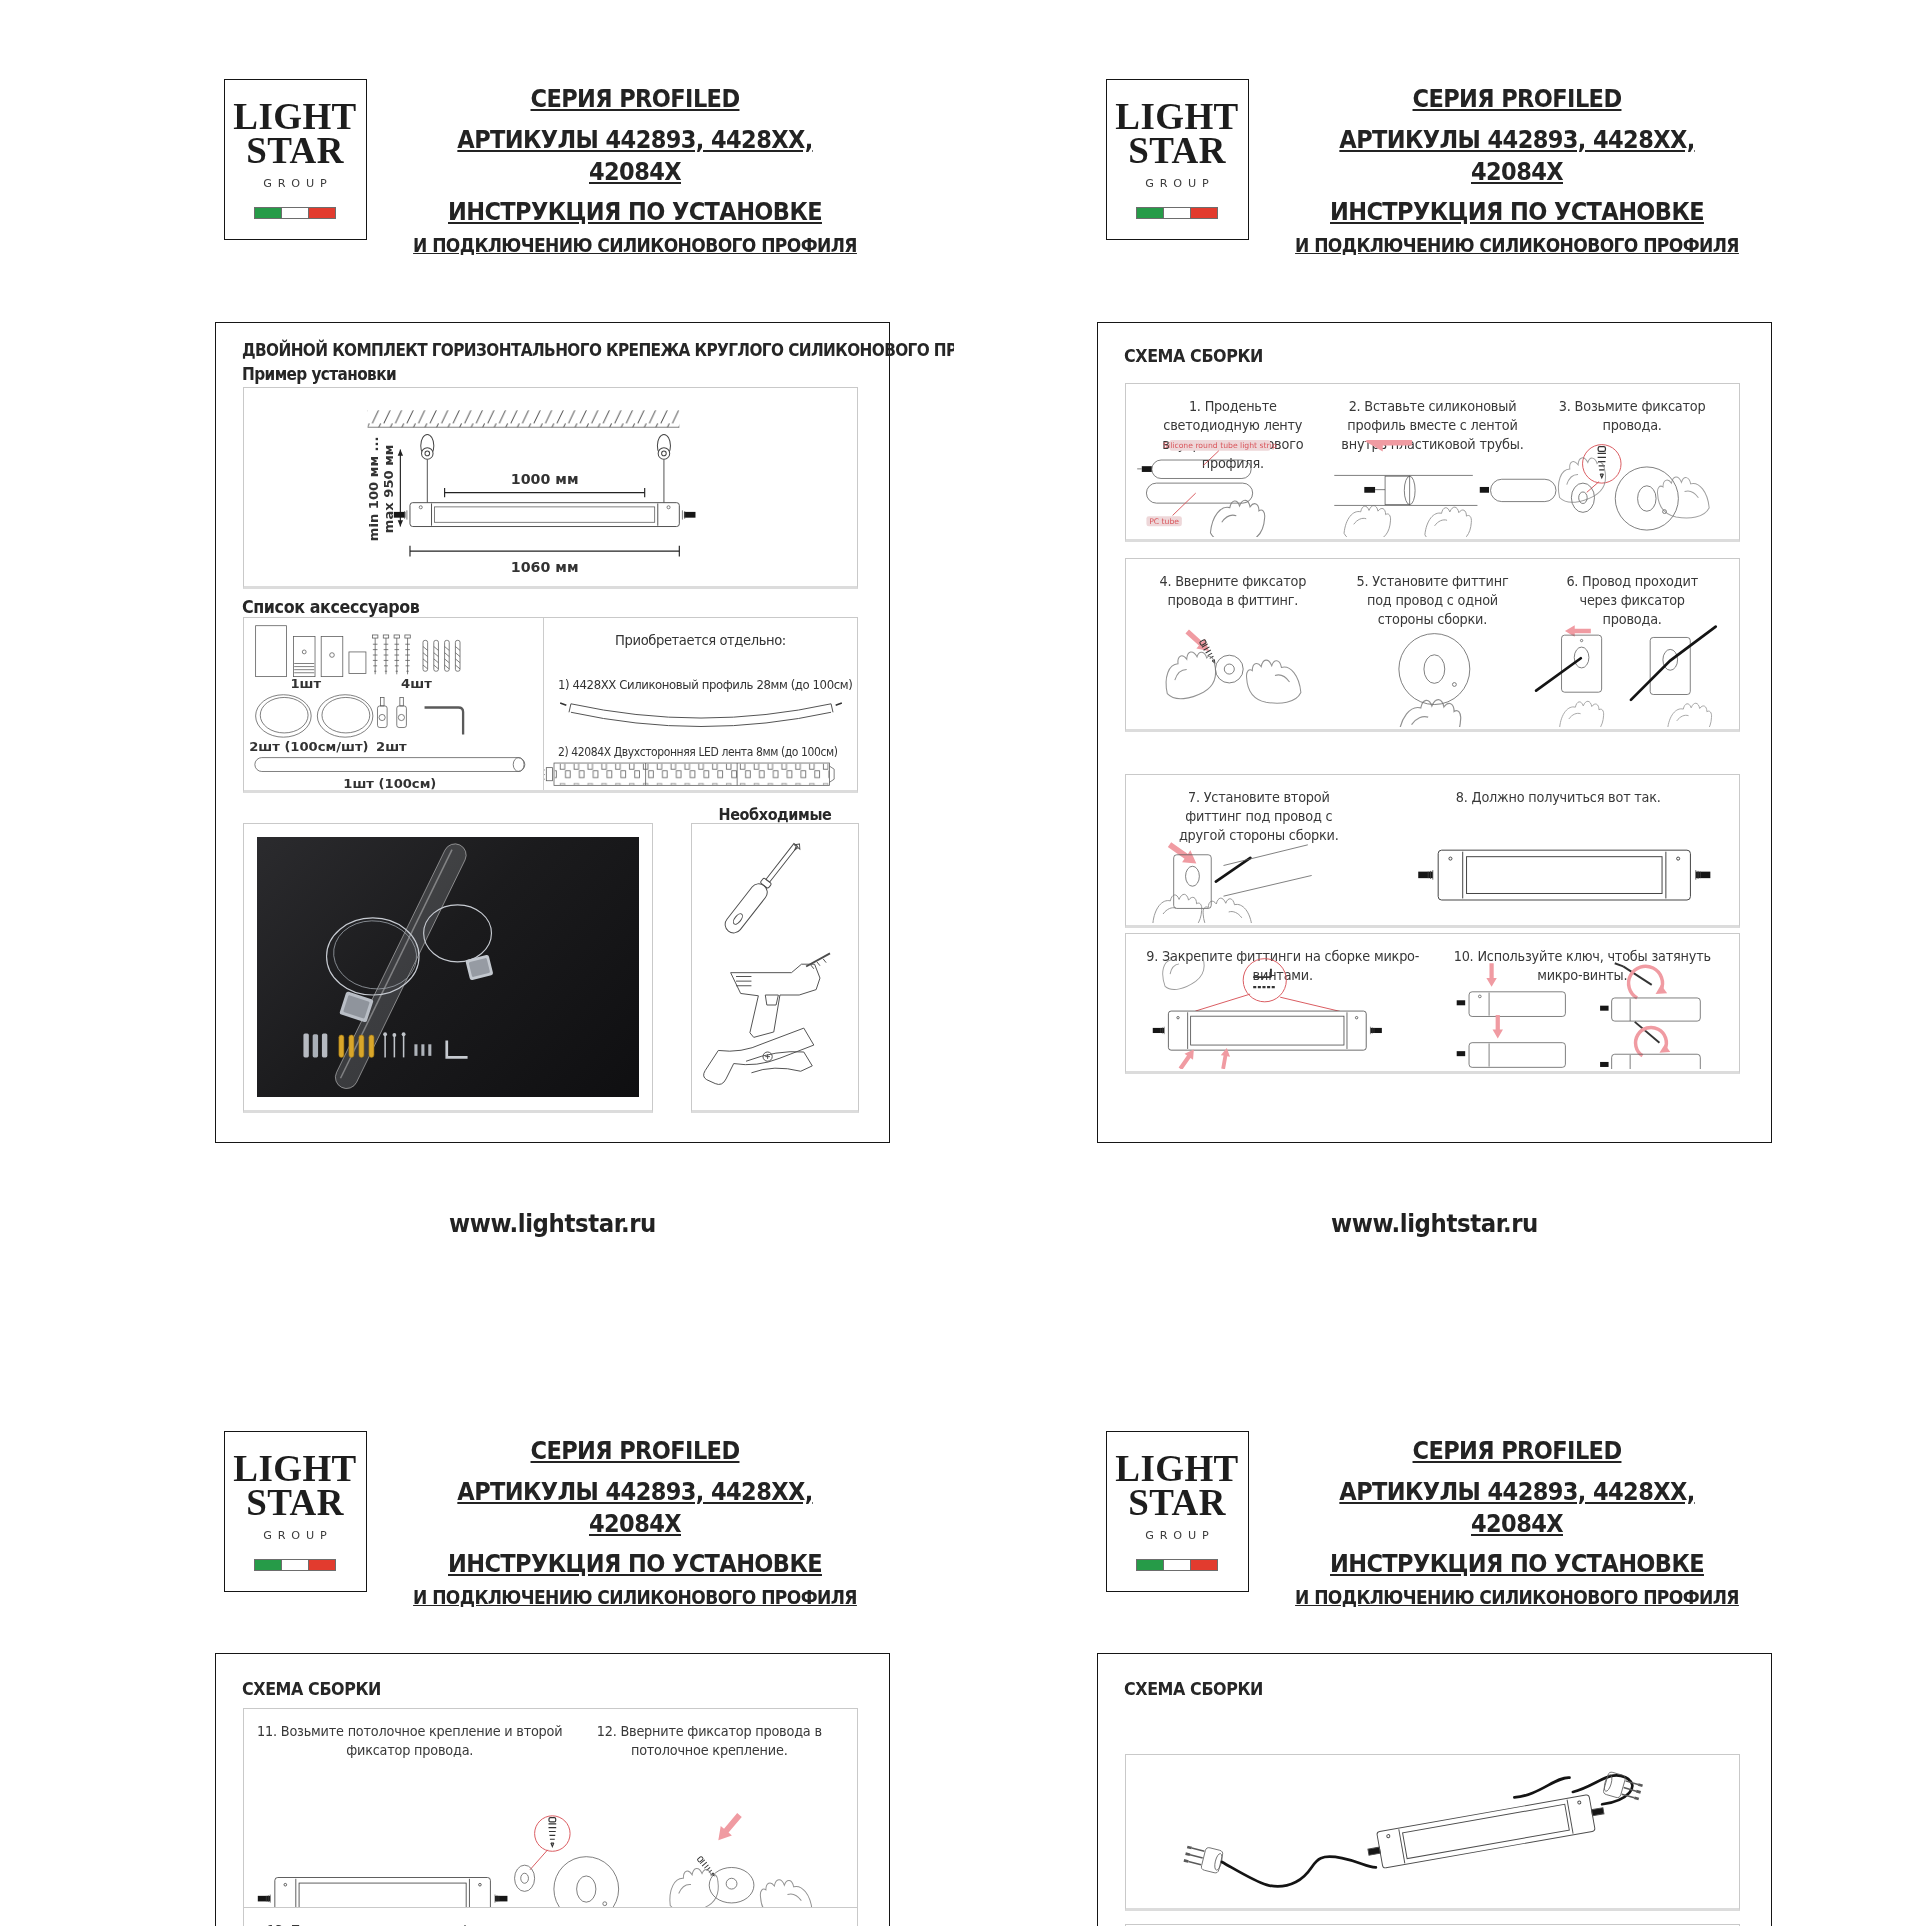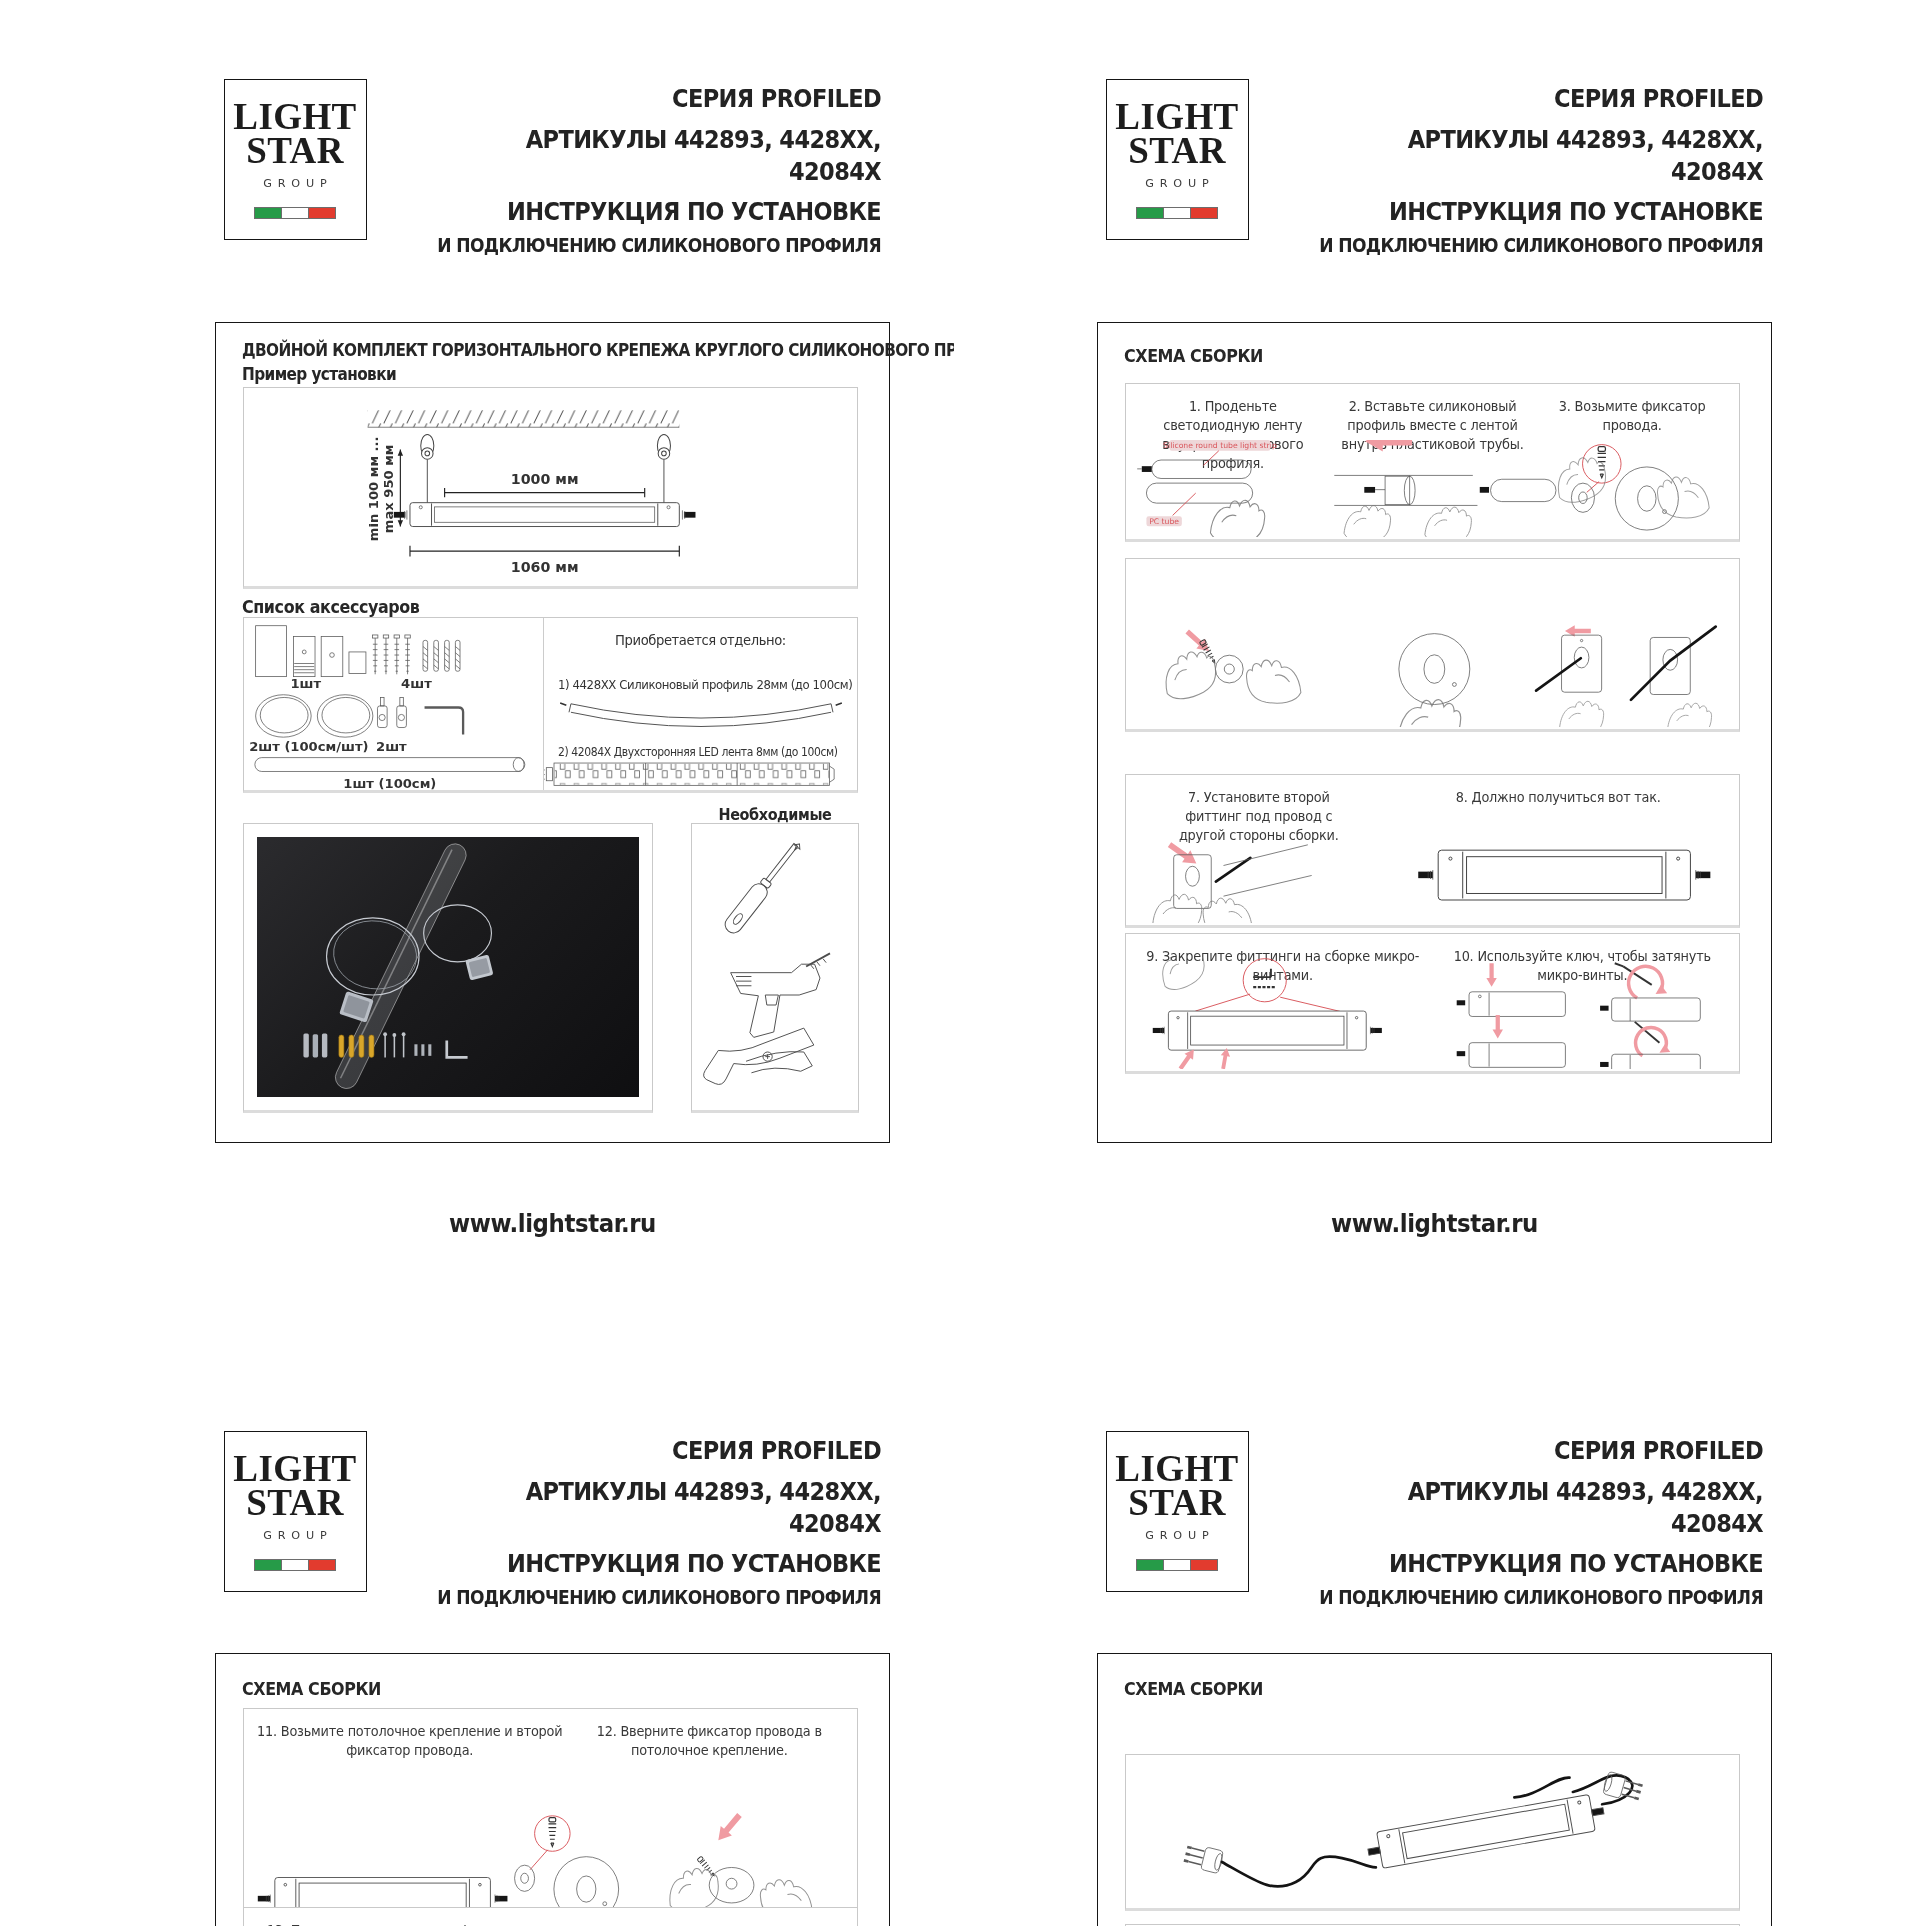--- a/index.html
+++ b/index.html
@@ -19,22 +19,22 @@
   
   .logo { position:absolute; left:8.5px; top:79px; width:143px; height:161px;
           border:1.2px solid #151515; display:flex; flex-direction:column; align-items:center; padding-top:20px; background:#fff; }
   .logo-word { font-family:"Liberation Serif","DejaVu Serif",serif; font-weight:700; font-size:37px;
                line-height:0.92; letter-spacing:0.4px; color:#1d1d1d; text-align:center; font-stretch:condensed; }
   .logo-group { margin-top:9.2px; font-size:11.2px; letter-spacing:5.8px; padding-left:5.8px; color:#3c3c3c; }
   .flag { margin-top:17px; width:82px; height:11.6px; display:flex; }
   .flag span { flex:1; border:0.4px solid #6d6d6d; }
   .flag span + span { border-left:none; }
 
-  .title-block { position:absolute; right:11px; top:83px; width:478px; text-align:right;
-                 font-weight:700; color:#232323; }
+  .title-block { position:absolute; right:18px; top:83px; width:478px; text-align:center;
+                 font-weight:700; color:#232323;text-decoration:underline; }
   .t-line { font-size:25px; line-height:32px; letter-spacing:-0.6px; font-stretch:condensed; white-space:nowrap; }
   .t-gap { margin-top:8.5px; }
   .t-small { font-size:19px; line-height:25px; margin-top:5.4px; letter-spacing:-0.6px; font-stretch:condensed; white-space:nowrap; }
 
   
   .frame { position:absolute; left:0; width:675px; border:1.5px solid #161616; background:#fff; }
   .frame--top { top:322px; height:821px; }
   .frame--bot { top:301px; height:828px; }
   .sec-title { position:absolute; left:26px; font-size:17.7px; font-weight:700; color:#272727;
                letter-spacing:-0.4px; font-stretch:condensed; white-space:nowrap; }
@@ -430,20 +430,25 @@
             <circle cx="1352" cy="152" r="82" class="lnt"></circle>
             <ellipse cx="1352" cy="152" rx="24" ry="33" class="lnt"></ellipse>
             <circle cx="1398" cy="186" r="5" class="lnt"></circle>
             <use href="#hand" transform="translate(1090,60) rotate(-18)" opacity="0.7"></use>
             <use href="#hand" transform="translate(1520,80) scale(-1,1)" opacity="0.7"></use>
           </g>
         </svg>
       </div>
 
       <div class="gbox" style="top:235px;height:174px">
+        <div class="caps caps3">
+          <div class="cap" style="max-width:181px">4. Вверните фиксатор провода в фиттинг.</div>
+          <div class="cap" style="max-width:166px">5. Установите фиттинг под провод с одной стороны сборки.</div>
+          <div class="cap" style="max-width:139px">6. Провод проходит через фиксатор провода.</div>
+        </div>
         <svg class="illu" width="614" height="112" viewBox="0 0 1593 290">
           <g>
             <use href="#pinkarrow" transform="translate(170,30) rotate(42) scale(0.62)"></use>
             <circle cx="268" cy="140" r="36" class="lnt"></circle>
             <circle cx="268" cy="140" r="13" class="lnt"></circle>
             <use href="#fixscrew" transform="translate(205,80) rotate(-30) scale(1.1)"></use>
             <use href="#hand" transform="translate(70,110) rotate(-18) scale(1.05)" opacity="0.8"></use>
             <use href="#hand" transform="translate(460,100) scale(-1,1) scale(1.05)" opacity="0.8"></use>
           </g>
           <g>

